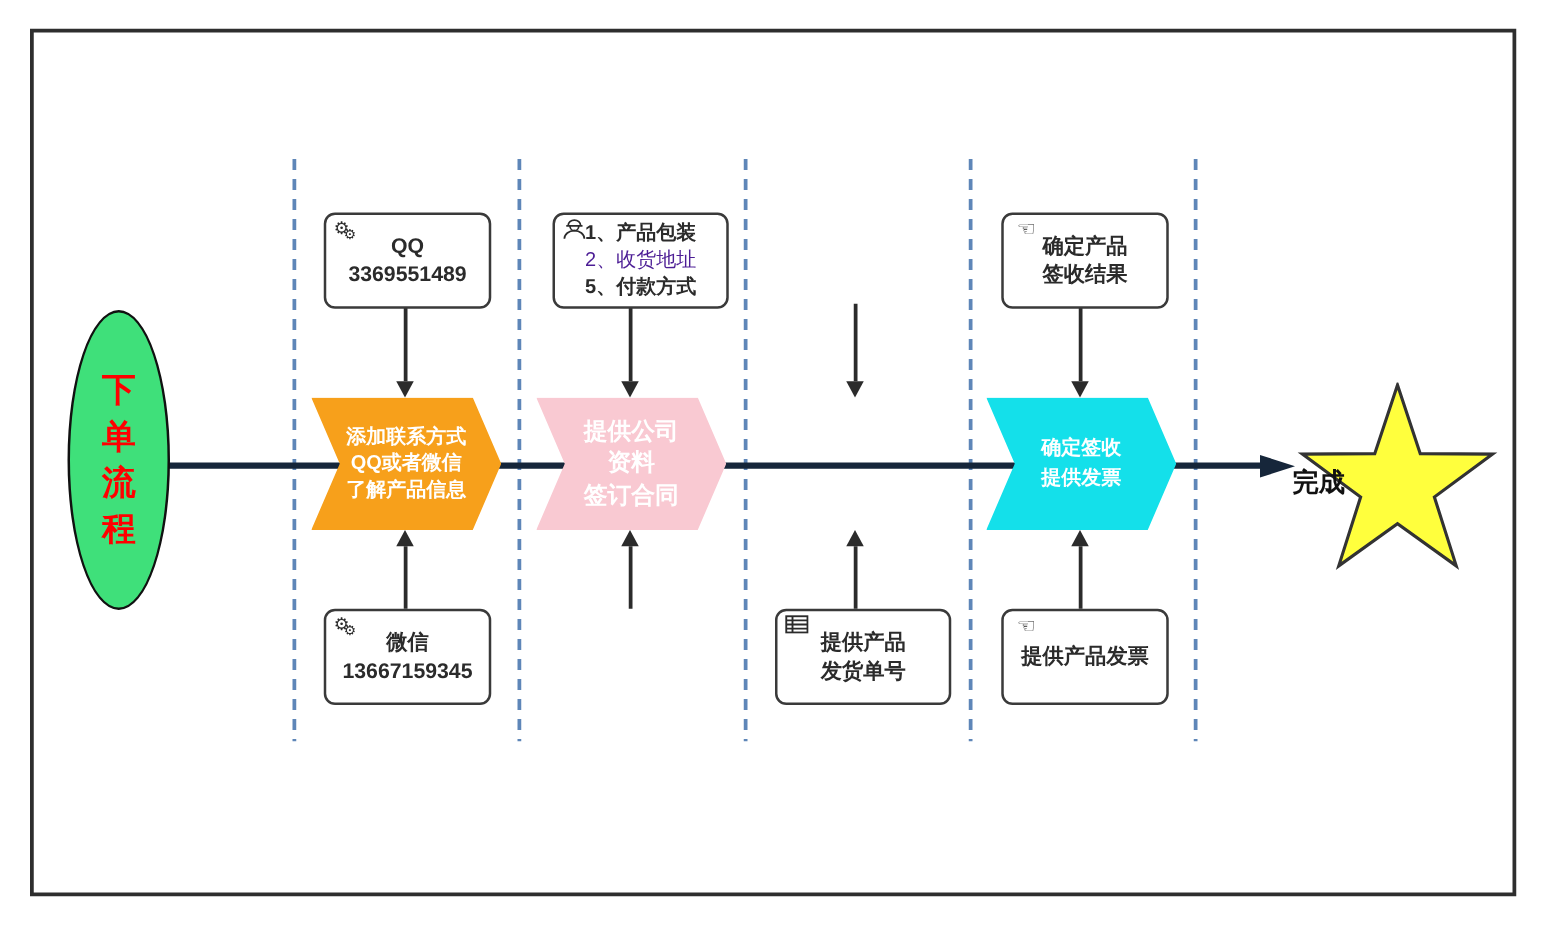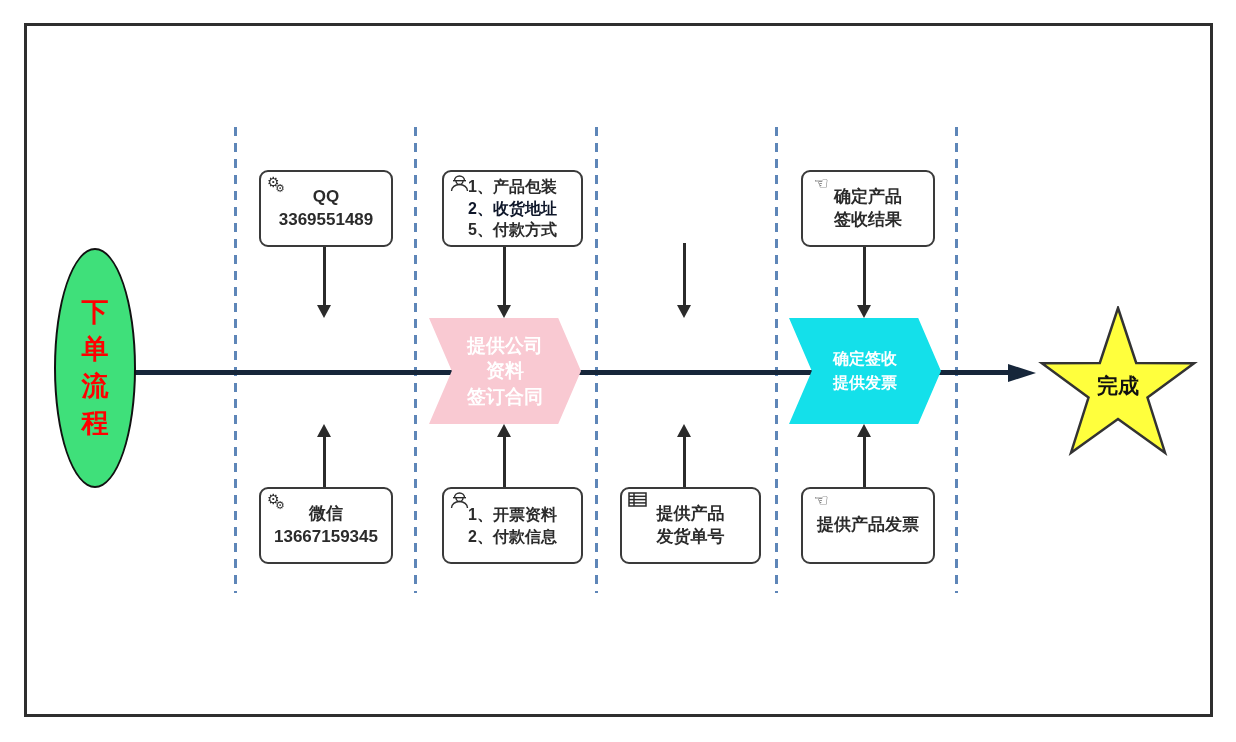--- a/index.html
+++ b/index.html
@@ -53,21 +53,21 @@
     position:absolute;height:73px;background:#fff;border:2px solid #3a3a3a;border-radius:9px;
     z-index:2;display:flex;flex-direction:column;align-items:center;justify-content:center;
     color:#2b2b2b;font-weight:bold;font-size:17px;line-height:1.3;text-align:center;
   }
   .box.top{top:170px}.box.bottom{top:487px}
   .bx1{left:259px;width:130px}
   .bx2{left:442px;width:137px;font-size:16px;line-height:1.35}
   .bx3{left:620px;width:137px}
   .bx4{left:801px;width:130px}
   .box .line{display:block}
-  .box .line.muted{color:#0f172a;font-weight:bold}
+  .box .line.muted{color:#4c1d95;font-weight:normal}
 
   
   .corner-icon{position:absolute;left:6px;top:3px;width:24px;height:24px;z-index:3;color:#2b2b2b}
   .gears i{position:absolute;font-style:normal;line-height:1}
   .gears i:first-child{left:0;top:0;font-size:14px}
   .gears i:last-child{left:8px;top:8px;font-size:11px}
   .hand{font-size:17px;line-height:1;font-weight:normal}
   .corner-icon svg{display:block}
 
   
@@ -78,21 +78,21 @@
   }
   .arrow-up{
     position:absolute;width:0;height:0;z-index:1;
     border-bottom:13px solid #2b2b2b;border-left:7px solid transparent;border-right:7px solid transparent;
   }
 
   
   .star-wrap{position:absolute;left:1034px;top:306px;width:168px;height:150px;z-index:2;}
   .star-wrap svg{position:absolute;left:0;top:0}
   .star-label{
-    position:absolute;left:0;top:66px;width:100%;text-align:center;
+    position:absolute;left:0;top:66px;width:100%;
     color:#111;font-weight:bold;font-size:21px;
   }
 </style>
 </head>
 <body>
 
 <div class="canvas">
   <div class="frame"></div>
 
   <div class="lane lane1"></div>
@@ -114,20 +114,23 @@
   <div class="box top bx1">
     <span class="corner-icon gears">
         <i>⚙</i>
         <i>⚙</i>
       </span>
     <span class="line">QQ</span>
     <span class="line">3369551489</span>
   </div>
   <div class="vline" style="left:323px;top:243px;height:62px"></div>
   <div class="arrow-down" style="left:317px;top:305px"></div>
+  <div class="chevron chev1" style="background-color: rgb(247, 160, 27);">添加联系方式
+QQ或者微信
+了解产品信息</div>
   <div class="arrow-up" style="left:317px;top:424px"></div>
   <div class="vline" style="left:323px;top:437px;height:50px"></div>
   <div class="box bottom bx1">
     <span class="corner-icon gears">
         <i>⚙</i>
         <i>⚙</i>
       </span>
     <span class="line">微信</span>
     <span class="line">13667159345</span>
   </div>
@@ -145,32 +148,20 @@
     <span class="line muted">2、收货地址</span>
     <span class="line">5、付款方式</span>
   </div>
   <div class="vline" style="left:503px;top:243px;height:62px"></div>
   <div class="arrow-down" style="left:497px;top:305px"></div>
   <div class="chevron chev2" style="background-color: rgb(249, 201, 210);">提供公司
 资料
 签订合同</div>
   <div class="arrow-up" style="left:497px;top:424px"></div>
   <div class="vline" style="left:503px;top:437px;height:50px"></div>
-  <div class="box bottom bx2">
-    <span class="corner-icon">
-      <svg width="19" height="17" viewBox="0 0 19 17" fill="none" stroke="#2b2b2b" stroke-width="1.4">
-        <path d="M4.5 5.5 a5 4.5 0 0 1 10 0"></path>
-        <line x1="3" y1="5.7" x2="16" y2="5.7"></line>
-        <path d="M6 5.7 a3.5 3.8 0 0 0 7 0"></path>
-        <path d="M1.5 16 a8 6.5 0 0 1 16 0"></path>
-      </svg>
-    </span>
-    <span class="line">1、开票资料</span>
-    <span class="line">2、付款信息</span>
-  </div>
 
   <div class="vline" style="left:683px;top:243px;height:62px"></div>
   <div class="arrow-down" style="left:677px;top:305px"></div>
   <div class="arrow-up" style="left:677px;top:424px"></div>
   <div class="vline" style="left:683px;top:437px;height:50px"></div>
   <div class="box bottom bx3">
     <span class="corner-icon">
       <svg width="19" height="15" viewBox="0 0 19 15" fill="none" stroke="#2b2b2b" stroke-width="1.5">
         <rect x="1" y="1" width="17" height="13"></rect>
         <line x1="1" y1="4.3" x2="18" y2="4.3"></line>

